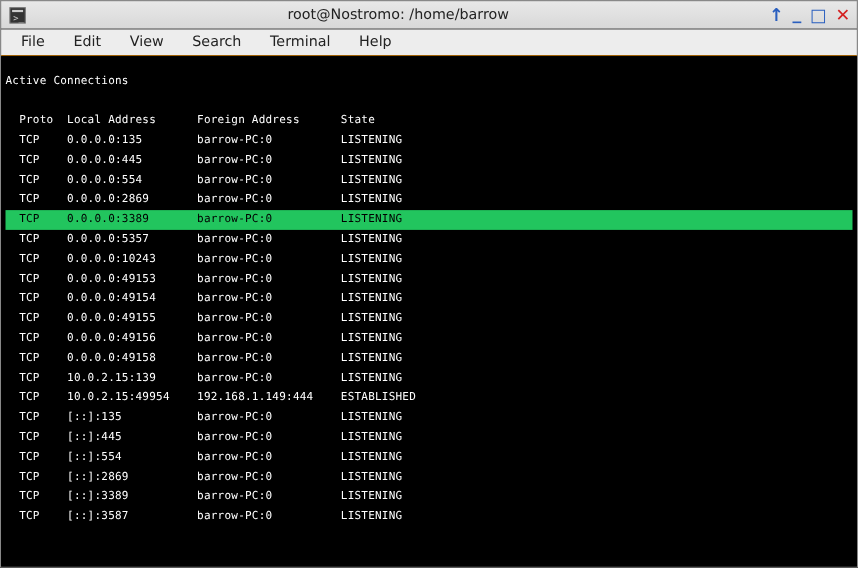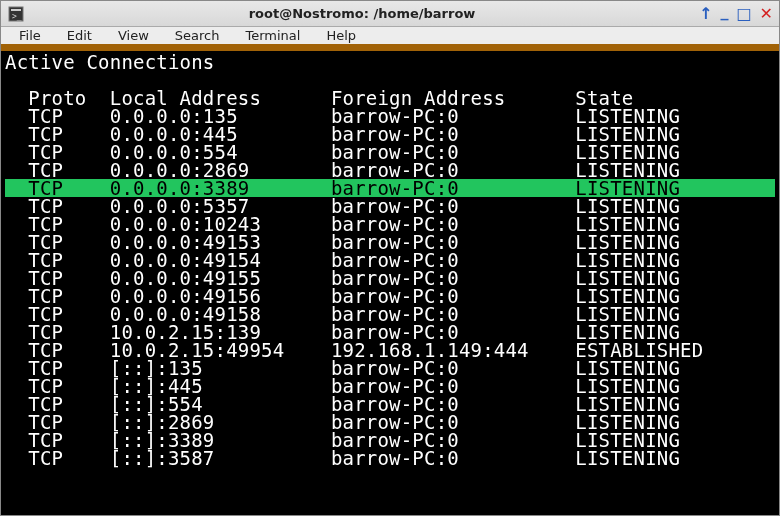--- a/index.html
+++ b/index.html
@@ -39,21 +39,21 @@
       align-items: center;
       justify-content: center;
     }
     .titlebar-left svg {
       display: block;
     }
     .titlebar-title {
       flex: 1;
       text-align: center;
       font-size: 13px;
-      font-weight: bold;
+      font-weight: normal;
       color: #222;
     }
     .titlebar-controls {
       display: flex;
       gap: 8px;
       align-items: center;
     }
     .titlebar-controls span {
       font-weight: bold;
       font-size: 16px;
@@ -67,33 +67,33 @@
     .menubar {
       background: #ededed;
       height: 24px;
       display: flex;
       align-items: center;
       padding: 0 6px;
       gap: 2px;
       font-family: "DejaVu Sans", Arial, sans-serif;
       font-size: 13px;
       color: #222;
-      border-bottom: 7px solid #a16207;
+      border-bottom: 1px solid #a16207;
     }
     .menubar .menu-item {
       padding: 2px 12px;
       cursor: pointer;
     }
     .terminal {
       flex: 1;
       background: #000;
       color: #fff;
-      font-size: 19px;
+      font-size: 10px;
       line-height: 18px;
-      padding: 2px 4px;
+      padding: 14px 4px;
       overflow: hidden;
       letter-spacing: 0.2px;
     }
     .row {
       white-space: pre;
     }
     .row.highlight {
       background: #22c55e;
       color: #000;
     }

